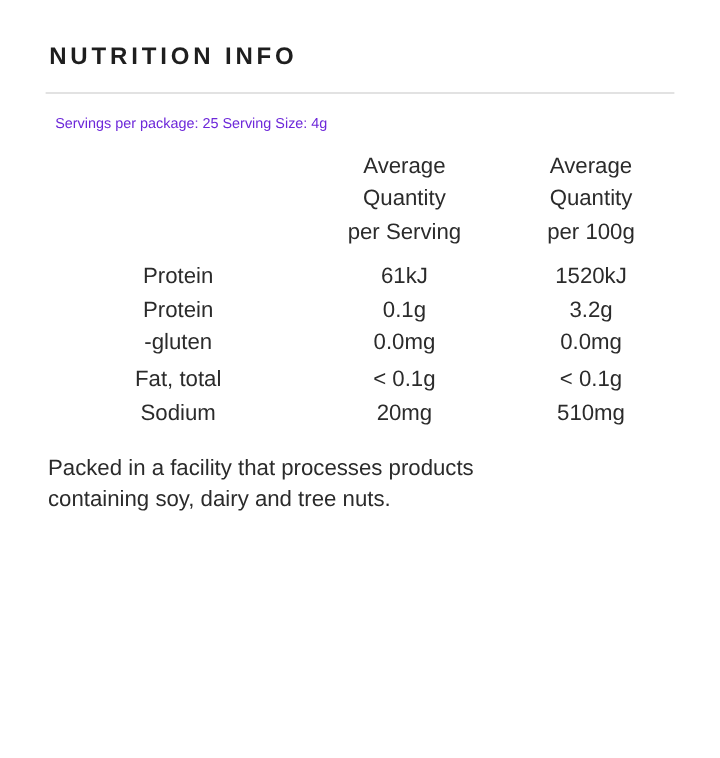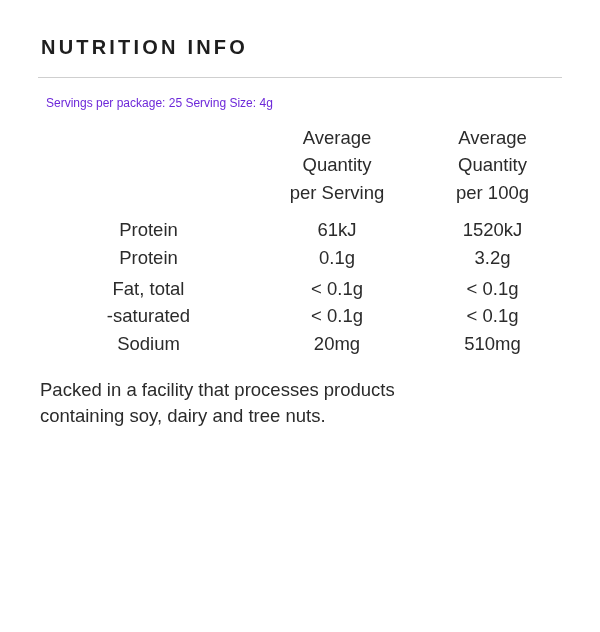--- a/index.html
+++ b/index.html
@@ -92,34 +92,34 @@
       <tr>
         <td class="col-label">Protein</td>
         <td class="col-a">61kJ</td>
         <td class="col-b">1520kJ</td>
       </tr>
       <tr>
         <td class="col-label">Protein</td>
         <td class="col-a">0.1g</td>
         <td class="col-b">3.2g</td>
       </tr>
+      <tr>
+        <td class="col-label">-gluten</td>
+        <td class="col-a">0.0mg</td>
+        <td class="col-b">0.0mg</td>
+      </tr>
 
       <tr class="row-gap">
           <td></td>
           <td></td>
           <td></td>
         </tr>
 
       <tr>
         <td class="col-label">Fat, total</td>
-        <td class="col-a">&lt; 0.1g</td>
-        <td class="col-b">&lt; 0.1g</td>
-      </tr>
-      <tr>
-        <td class="col-label">-saturated</td>
         <td class="col-a">&lt; 0.1g</td>
         <td class="col-b">&lt; 0.1g</td>
       </tr>
       <tr>
         <td class="col-label">Sodium</td>
         <td class="col-a">20mg</td>
         <td class="col-b">510mg</td>
       </tr>
     </tbody>
   </table>

